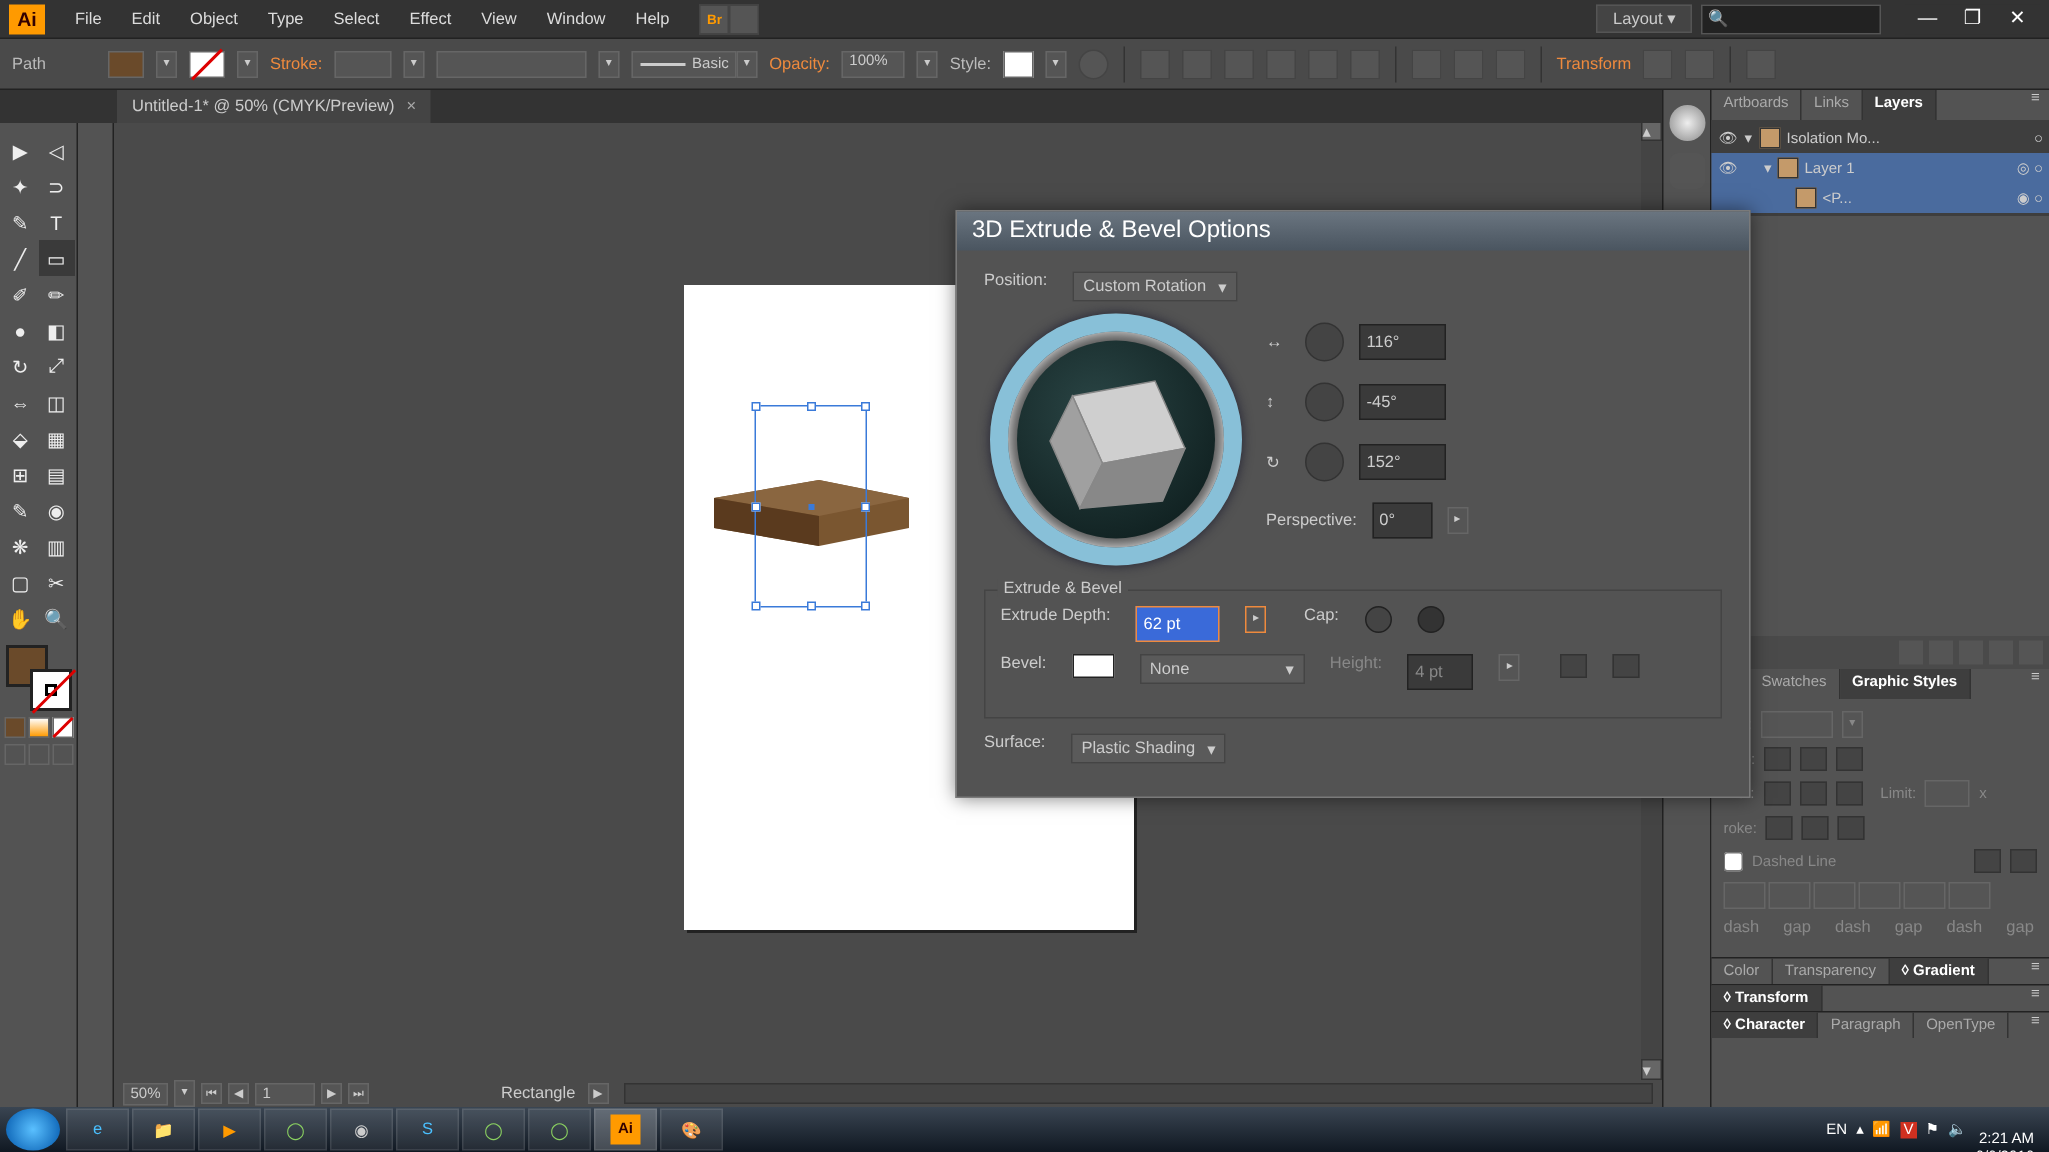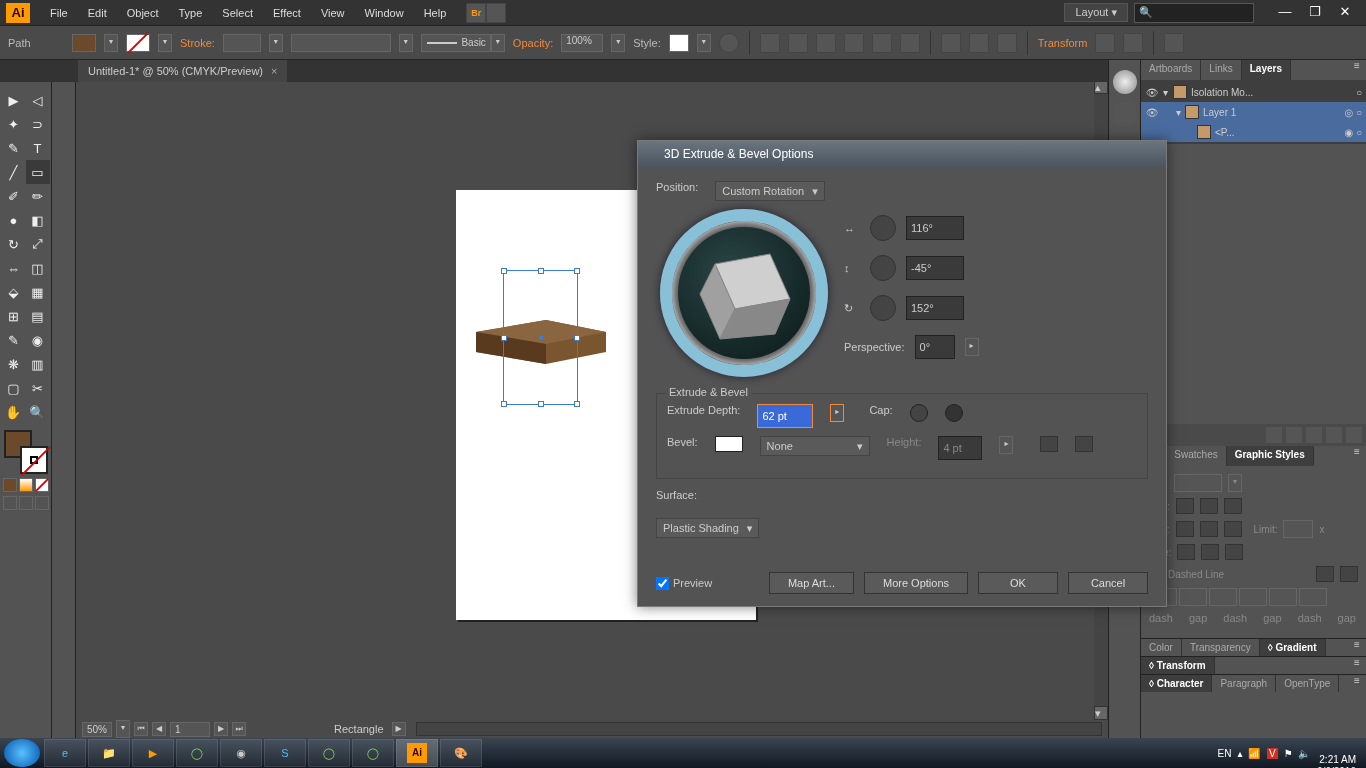--- a/index.html
+++ b/index.html
@@ -78,21 +78,21 @@
 .lyr-sw{width:14px;height:14px;border:1px solid #333;}
 .stroke-panel{background:#535353;padding:8px;font-size:10px;color:#888;}
 .sp-row{display:flex;align-items:center;gap:6px;margin-bottom:6px;}
 .sp-btn{width:18px;height:16px;background:#444;border:1px solid #333;}
 .panel-footer-tabs{display:flex;height:18px;font-size:10px;border-top:1px solid #222;}
 .panel-icons{height:22px;background:#4a4a4a;display:flex;align-items:center;justify-content:flex-end;gap:4px;padding-right:4px;}
 .pi{width:16px;height:16px;background:#555;}
 
 
 .dialog { position: absolute; top: 140px; left: 637px; width: 530px; background: #535353; border: 1px solid #7a7a7a; box-shadow: 0 0 12px rgba(0,0,0,.5); }
-.dlg-titlebar { height: 26px; background: linear-gradient(#6a7580,#4a5560); padding: 0 26px; display: flex; align-items: center; color: #fff; font-size: 12px; }
+.dlg-titlebar { height: 26px; background: linear-gradient(#6a7580,#4a5560); padding: 0 10px; display: flex; align-items: center; color: #fff; font-size: 16px; }
 .dlg-body { padding: 14px 18px 12px; color: #ccc; font-size: 11px; }
 .fieldset{border:1px solid #444;padding:10px;margin-bottom:10px;position:relative;}
 .dlg-row{display:flex;align-items:flex-start;gap:17px;margin-bottom:8px;}
 .dlg-select{background:#5a5a5a;border:1px solid #444;height:20px;padding:0 6px;display:flex;align-items:center;min-width:100px;}
 .posrow{display:flex;gap:16px;}
 .trackball{width:168px;height:168px;position:relative;margin-left:4px;}
 .halo{position:absolute;inset:0;border-radius:50%;border:12px solid #88c0d8;box-shadow:inset 0 0 10px #fff, 0 0 8px #223;}
 .track-inner{position:absolute;top:18px;left:18px;right:18px;bottom:18px;border-radius:50%;background:radial-gradient(circle at 40% 35%, #2a4545, #0a1818);}
 .rot-controls{display:flex;flex-direction:column;gap:14px;padding-top:6px;}
 .rot-row{display:flex;align-items:center;gap:10px;}
@@ -504,37 +504,26 @@
             <span>None</span>
             <span style="margin-left:auto;padding-left:8px;">▾</span>
           </div>
         <span style="color:#888;">Height:</span>
         <input class="num-input" style="width: 44px; color: rgb(136, 136, 136);" value="4 pt">
         <div class="drop-arrow">▸</div>
         <div class="sp-btn" style="margin-left:10px;"></div>
         <div class="sp-btn"></div>
       </div>
     </div>
-    <div class="dlg-row" style="margin:6px 0 28px;flex-direction:column;">
+    <div class="dlg-row" style="margin:6px 0 10px;">
       <span>Surface:</span>
       <div class="dlg-select">
           <span>Plastic Shading</span>
           <span style="margin-left:auto;padding-left:8px;">▾</span>
         </div>
-    </div>
-    <div class="dlg-buttons">
-      <label class="chk">
-          <input type="checkbox" checked="" style="">
-          <span>Preview</span>
-        </label>
-      <div style="flex:1;"></div>
-      <button class="dlg-btn">Map Art...</button>
-      <button class="dlg-btn">More Options</button>
-      <button class="dlg-btn" style="min-width:80px;">OK</button>
-      <button class="dlg-btn" style="min-width:80px;">Cancel</button>
     </div>
   </div>
 </div>
 
 <div class="taskbar">
   <div class="start"></div>
   <div class="tbtn" style="color:#4ac0ff;">e</div>
   <div class="tbtn">📁</div>
   <div class="tbtn" style="color:#ff9a00;">▶</div>
   <div class="tbtn" style="color:#8ad060;">◯</div>

